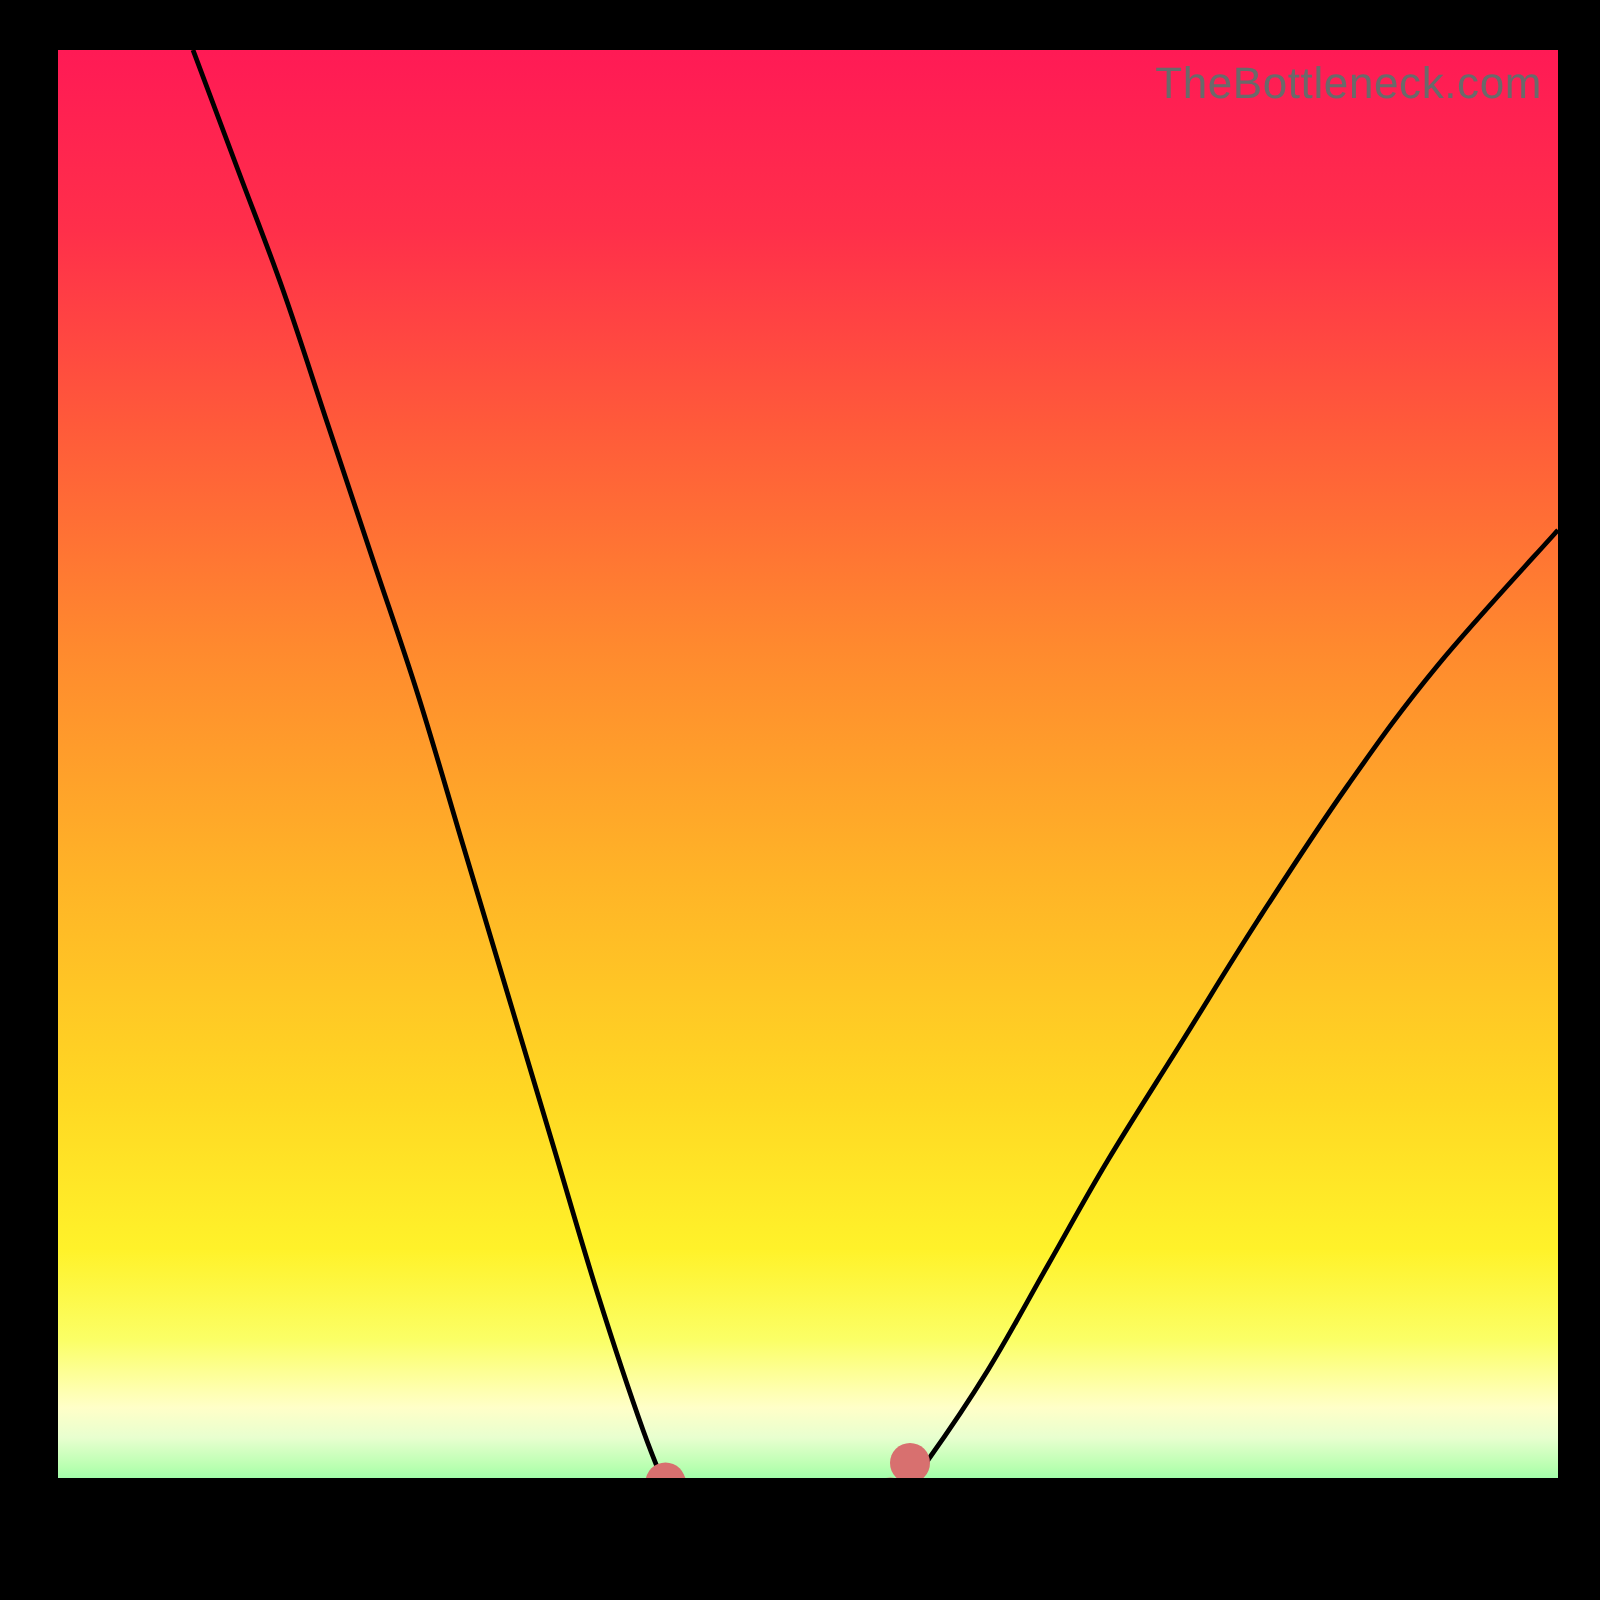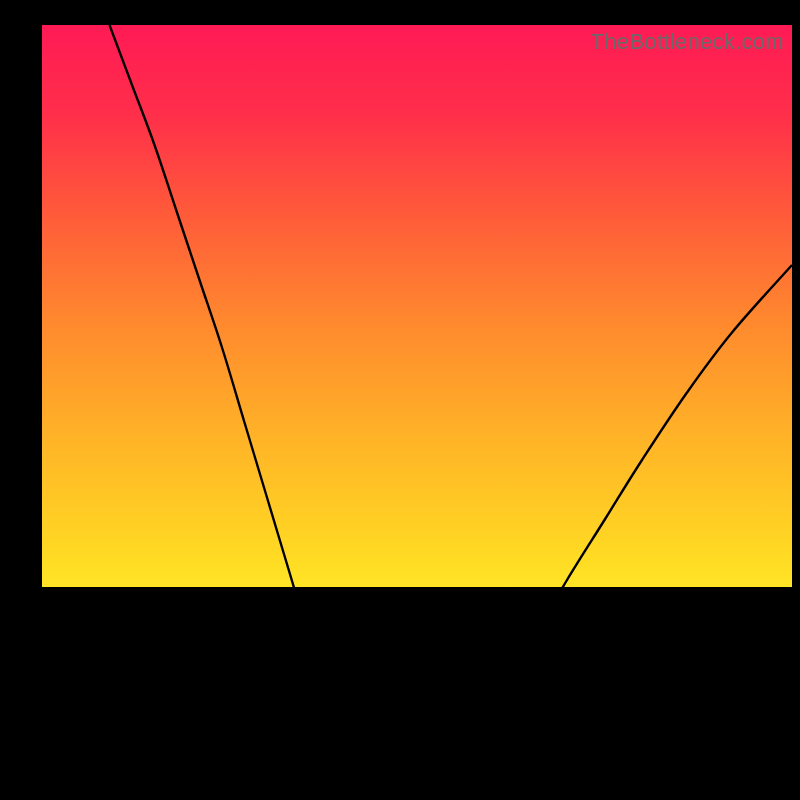--- a/index.html
+++ b/index.html
@@ -11,24 +11,24 @@
     overflow: hidden;
     font-family: Arial, Helvetica, sans-serif;
   }
   .frame {
     position: absolute;
     inset: 0;
     background: #000;
   }
   .plot-area {
     position: absolute;
-    left: 42px;
+    left: 29px;
     top: 25px;
     width: 750px;
-    height: 562px;
+    height: 714px;
     overflow: hidden;
   }
   .watermark {
     position: absolute;
     top: 4px;
     right: 8px;
     color: #6a6a6a;
     font-size: 22px;
     font-weight: 500;
     letter-spacing: 0.3px;

